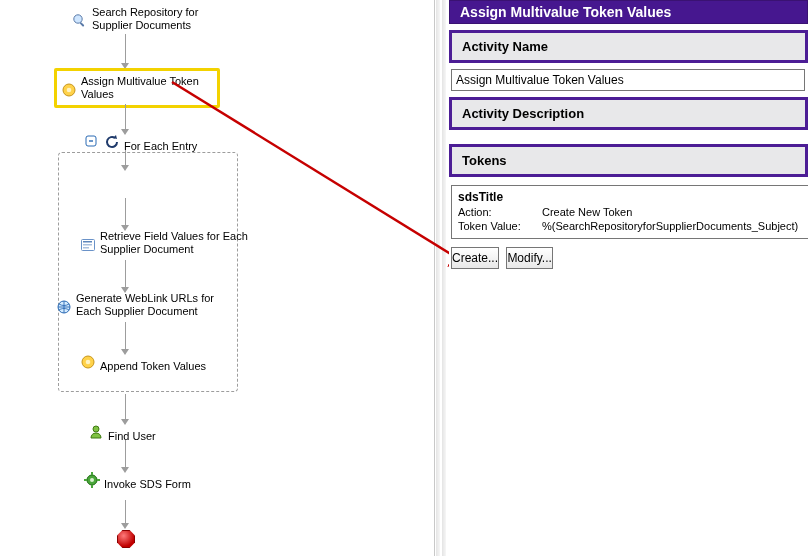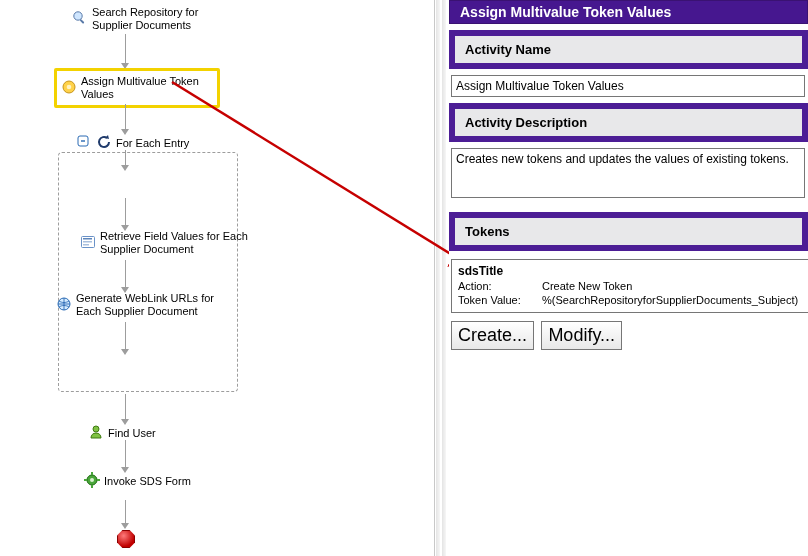--- a/index.html
+++ b/index.html
@@ -40,21 +40,21 @@
     font-weight: bold;
     font-size: 14px;
     padding: 3px 10px;
     border: 1px solid #3a1272;
   }
   .section-head {
     background: #e8e8ea;
     font-weight: bold;
     font-size: 13px;
     padding: 6px 10px;
-    border: 6px solid #4c1d95;
+    border: 3px solid #4c1d95;
     margin-top: 6px;
   }
   .textbox {
     display: block;
     width: 354px;
     padding: 3px 4px;
     border: 1px solid #767676;
     font-family: inherit;
     font-size: 12px;
     margin: 6px 0 0 2px;
@@ -68,31 +68,31 @@
     border: 1px solid #767676;
     background: #fff;
     padding: 4px 6px 6px 6px;
   }
   .tokens-box .tname { font-weight: bold; font-size: 12px; }
   .row { display: flex; margin-top: 2px; font-size: 11px; gap: 8px; }
   .row .lbl { width: 76px; }
   .btn-row { margin: 8px 0 0 2px; }
   .btn {
     display: inline-block;
-    padding: 3px 6px;
+    padding: 3px 0;
     border: 1px solid #767676;
     background: linear-gradient(#fff,#e8e8e8);
-    font-size: 18px;
+    font-size: 12px;
     cursor: pointer;
     margin-right: 4px;
   }
   .wf-item {
     position: absolute;
     display: flex;
-    align-items: center;
+    align-items: flex-end;
     gap: 4px;
     font-size: 11px;
     line-height: 13px;
   }
   .wf-item .txt { max-width: 130px; }
   .hl {
     border: 3px solid #f3d200;
     border-radius: 2px;
     padding: 4px 6px 4px 4px;
     background: #fff;
@@ -141,21 +141,21 @@
   <div class="wf-item hl" style="left:54px; top:68px;">
     <span><svg class="ico" viewBox="0 0 16 16">
           <circle cx="8" cy="8" r="6" fill="#ffd24a" stroke="#c7951a"></circle>
           <circle cx="8" cy="8" r="2.3" fill="#fff3c2"></circle>
         </svg></span>
     <span class="txt">Assign Multivalue Token Values</span>
   </div>
   <div class="conn" style="left:125px; top:104px; height:26px;"></div>
   <div class="arrow-down" style="left:121px; top:129px;"></div>
 
-  <div class="wf-item" style="left:76px; top:134px;">
+  <div class="wf-item" style="left:84px; top:134px;">
     <span><svg class="ico" viewBox="0 0 16 16">
           <rect x="2" y="2" width="10" height="10" rx="2" fill="#fff" stroke="#2a6ab4"></rect>
           <rect x="5" y="6.3" width="4" height="1.4" fill="#2a6ab4"></rect>
         </svg></span>
     <span><svg class="ico" viewBox="0 0 16 16">
           <path d="M13 8a5 5 0 1 1-2-4" fill="none" stroke="#1f3a6b" stroke-width="2"></path>
           <path d="M12 1l1 4-4-1z" fill="#1f3a6b"></path>
         </svg></span>
     <span class="txt">For Each Entry</span>
   </div>
@@ -183,20 +183,27 @@
   <div class="wf-item" style="left:56px; top:292px;">
     <span><svg class="ico" viewBox="0 0 16 16">
           <circle cx="8" cy="8" r="6" fill="#d5ecff" stroke="#2a6ab4"></circle>
           <path d="M2 8h12M8 2v12M3 5c3 2 7 2 10 0M3 11c3-2 7-2 10 0" fill="none" stroke="#2a6ab4" stroke-width="0.9"></path>
         </svg></span>
     <span class="txt" style="max-width:165px">Generate WebLink URLs for Each Supplier Document</span>
   </div>
   <div class="conn" style="left:125px; top:322px; height:28px;"></div>
   <div class="arrow-down" style="left:121px; top:349px;"></div>
 
+  <div class="wf-item" style="left:80px; top:354px;">
+    <span><svg class="ico" viewBox="0 0 16 16">
+          <circle cx="8" cy="8" r="6" fill="#ffd24a" stroke="#c7951a"></circle>
+          <circle cx="8" cy="8" r="2.3" fill="#fff3c2"></circle>
+        </svg></span>
+    <span class="txt">Append Token Values</span>
+  </div>
 
   <div class="conn" style="left:125px; top:394px; height:26px;"></div>
   <div class="arrow-down" style="left:121px; top:419px;"></div>
 
   <div class="wf-item" style="left:88px; top:424px;">
     <span><svg class="ico" viewBox="0 0 16 16">
           <circle cx="8" cy="5" r="3" fill="#7fc243" stroke="#3f7a12"></circle>
           <path d="M3 14c0-3 2-5 5-5s5 2 5 5z" fill="#7fc243" stroke="#3f7a12"></path>
         </svg></span>
     <span class="txt">Find User</span>
@@ -237,21 +244,20 @@
   <line x1="172" y1="82" x2="475" y2="269" stroke="#c60000" stroke-width="2.5" marker-end="url(#ah)"></line>
 </svg>
 
 <div class="props-panel">
   <div class="title-bar">Assign Multivalue Token Values</div>
 
   <div class="section-head">Activity Name</div>
   <input class="textbox" type="text" value="Assign Multivalue Token Values" style="">
 
   <div class="section-head" style="">Activity Description</div>
-  <textarea class="textbox desc-box" style="">Creates new tokens and updates the values of existing tokens.</textarea>
 
   <div class="section-head" style="margin-top:14px;">Tokens</div>
   <div class="tokens-box">
     <div class="tname">sdsTitle</div>
     <div class="row">
       <span class="lbl">Action:</span>
       <span>Create New Token</span>
     </div>
     <div class="row">
       <span class="lbl">Token Value:</span>

